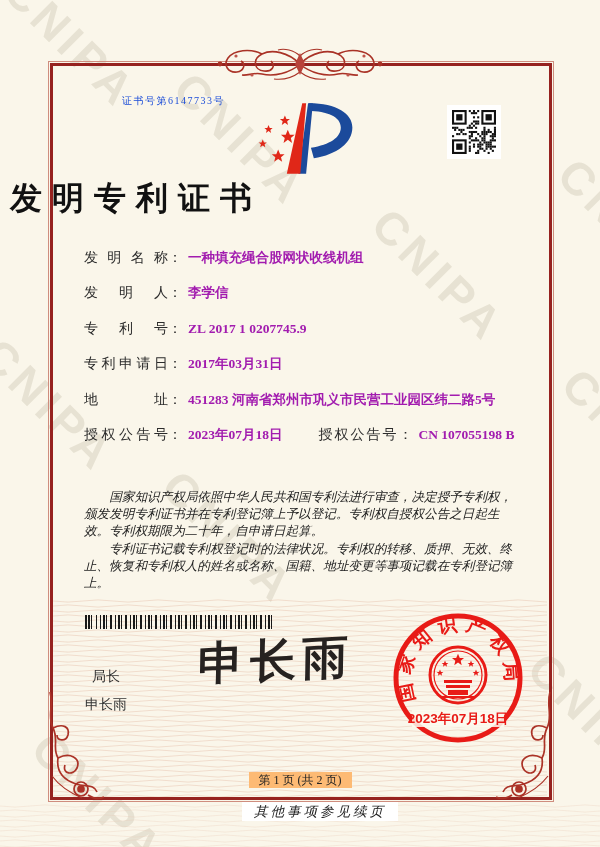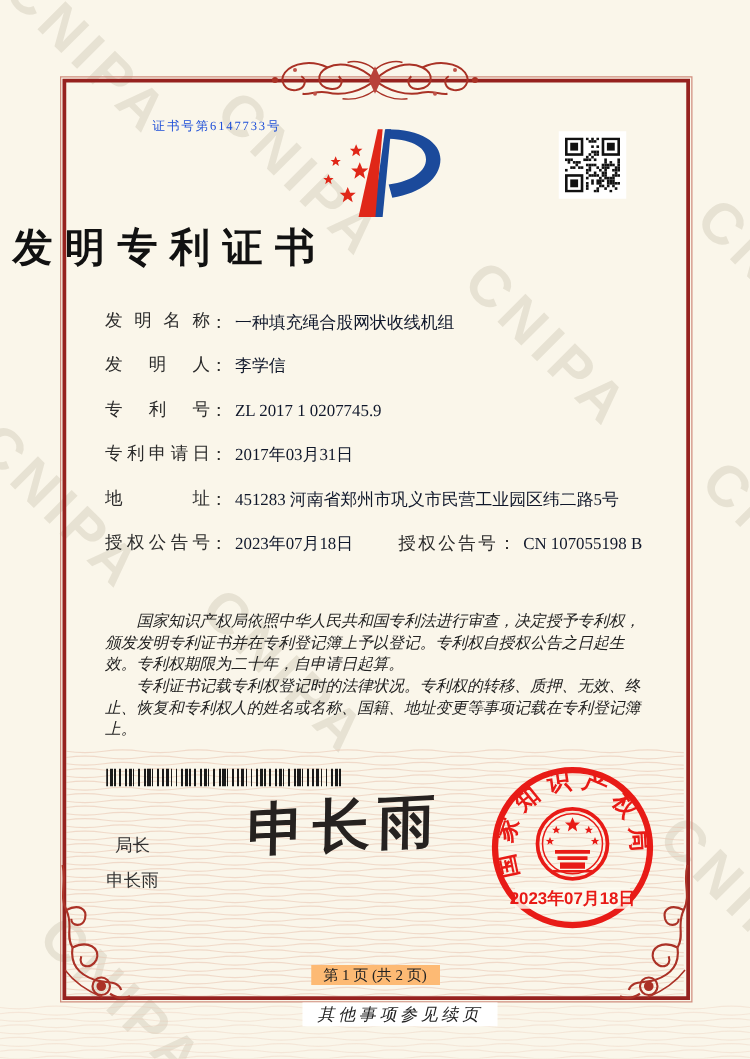--- a/index.html
+++ b/index.html
@@ -33,21 +33,21 @@
     display:flex;align-items:center;justify-content:center;}
   .title{
     position:absolute;left:0;right:0;top:177px;text-align:left;
     font-size:32px;font-weight:bold;letter-spacing:10px;text-indent:10px;color:#111;z-index:4;
   }
   
   .fields{position:absolute;left:84px;top:240px;width:448px;z-index:4;}
   .frow{height:35.4px;line-height:35.4px;white-space:nowrap;font-size:14px;}
   .flabel{display:inline-block;width:84px;text-align:justify;text-align-last:justify;vertical-align:top;color:#2b2b2b;}
   .fcolon{display:inline-block;margin-right:6px;color:#2b2b2b;}
-  .fvalue{font-size:13.5px;color:#0f172a;}
+  .fvalue{font-size:13.5px;color:#a21caf;font-weight:bold;}
   .flabel2{display:inline-block;margin-left:36px;letter-spacing:2px;}
   
   .legal{position:absolute;left:84px;top:489px;width:438px;z-index:4;
     font-size:12.6px;line-height:17.2px;color:#222;font-style:italic;}
   .legal p{margin:0;text-indent:2em;}
   
   .barcode{
     position:absolute;left:85px;top:615px;width:188px;height:14px;z-index:4;
     background:
       repeating-linear-gradient(90deg,

